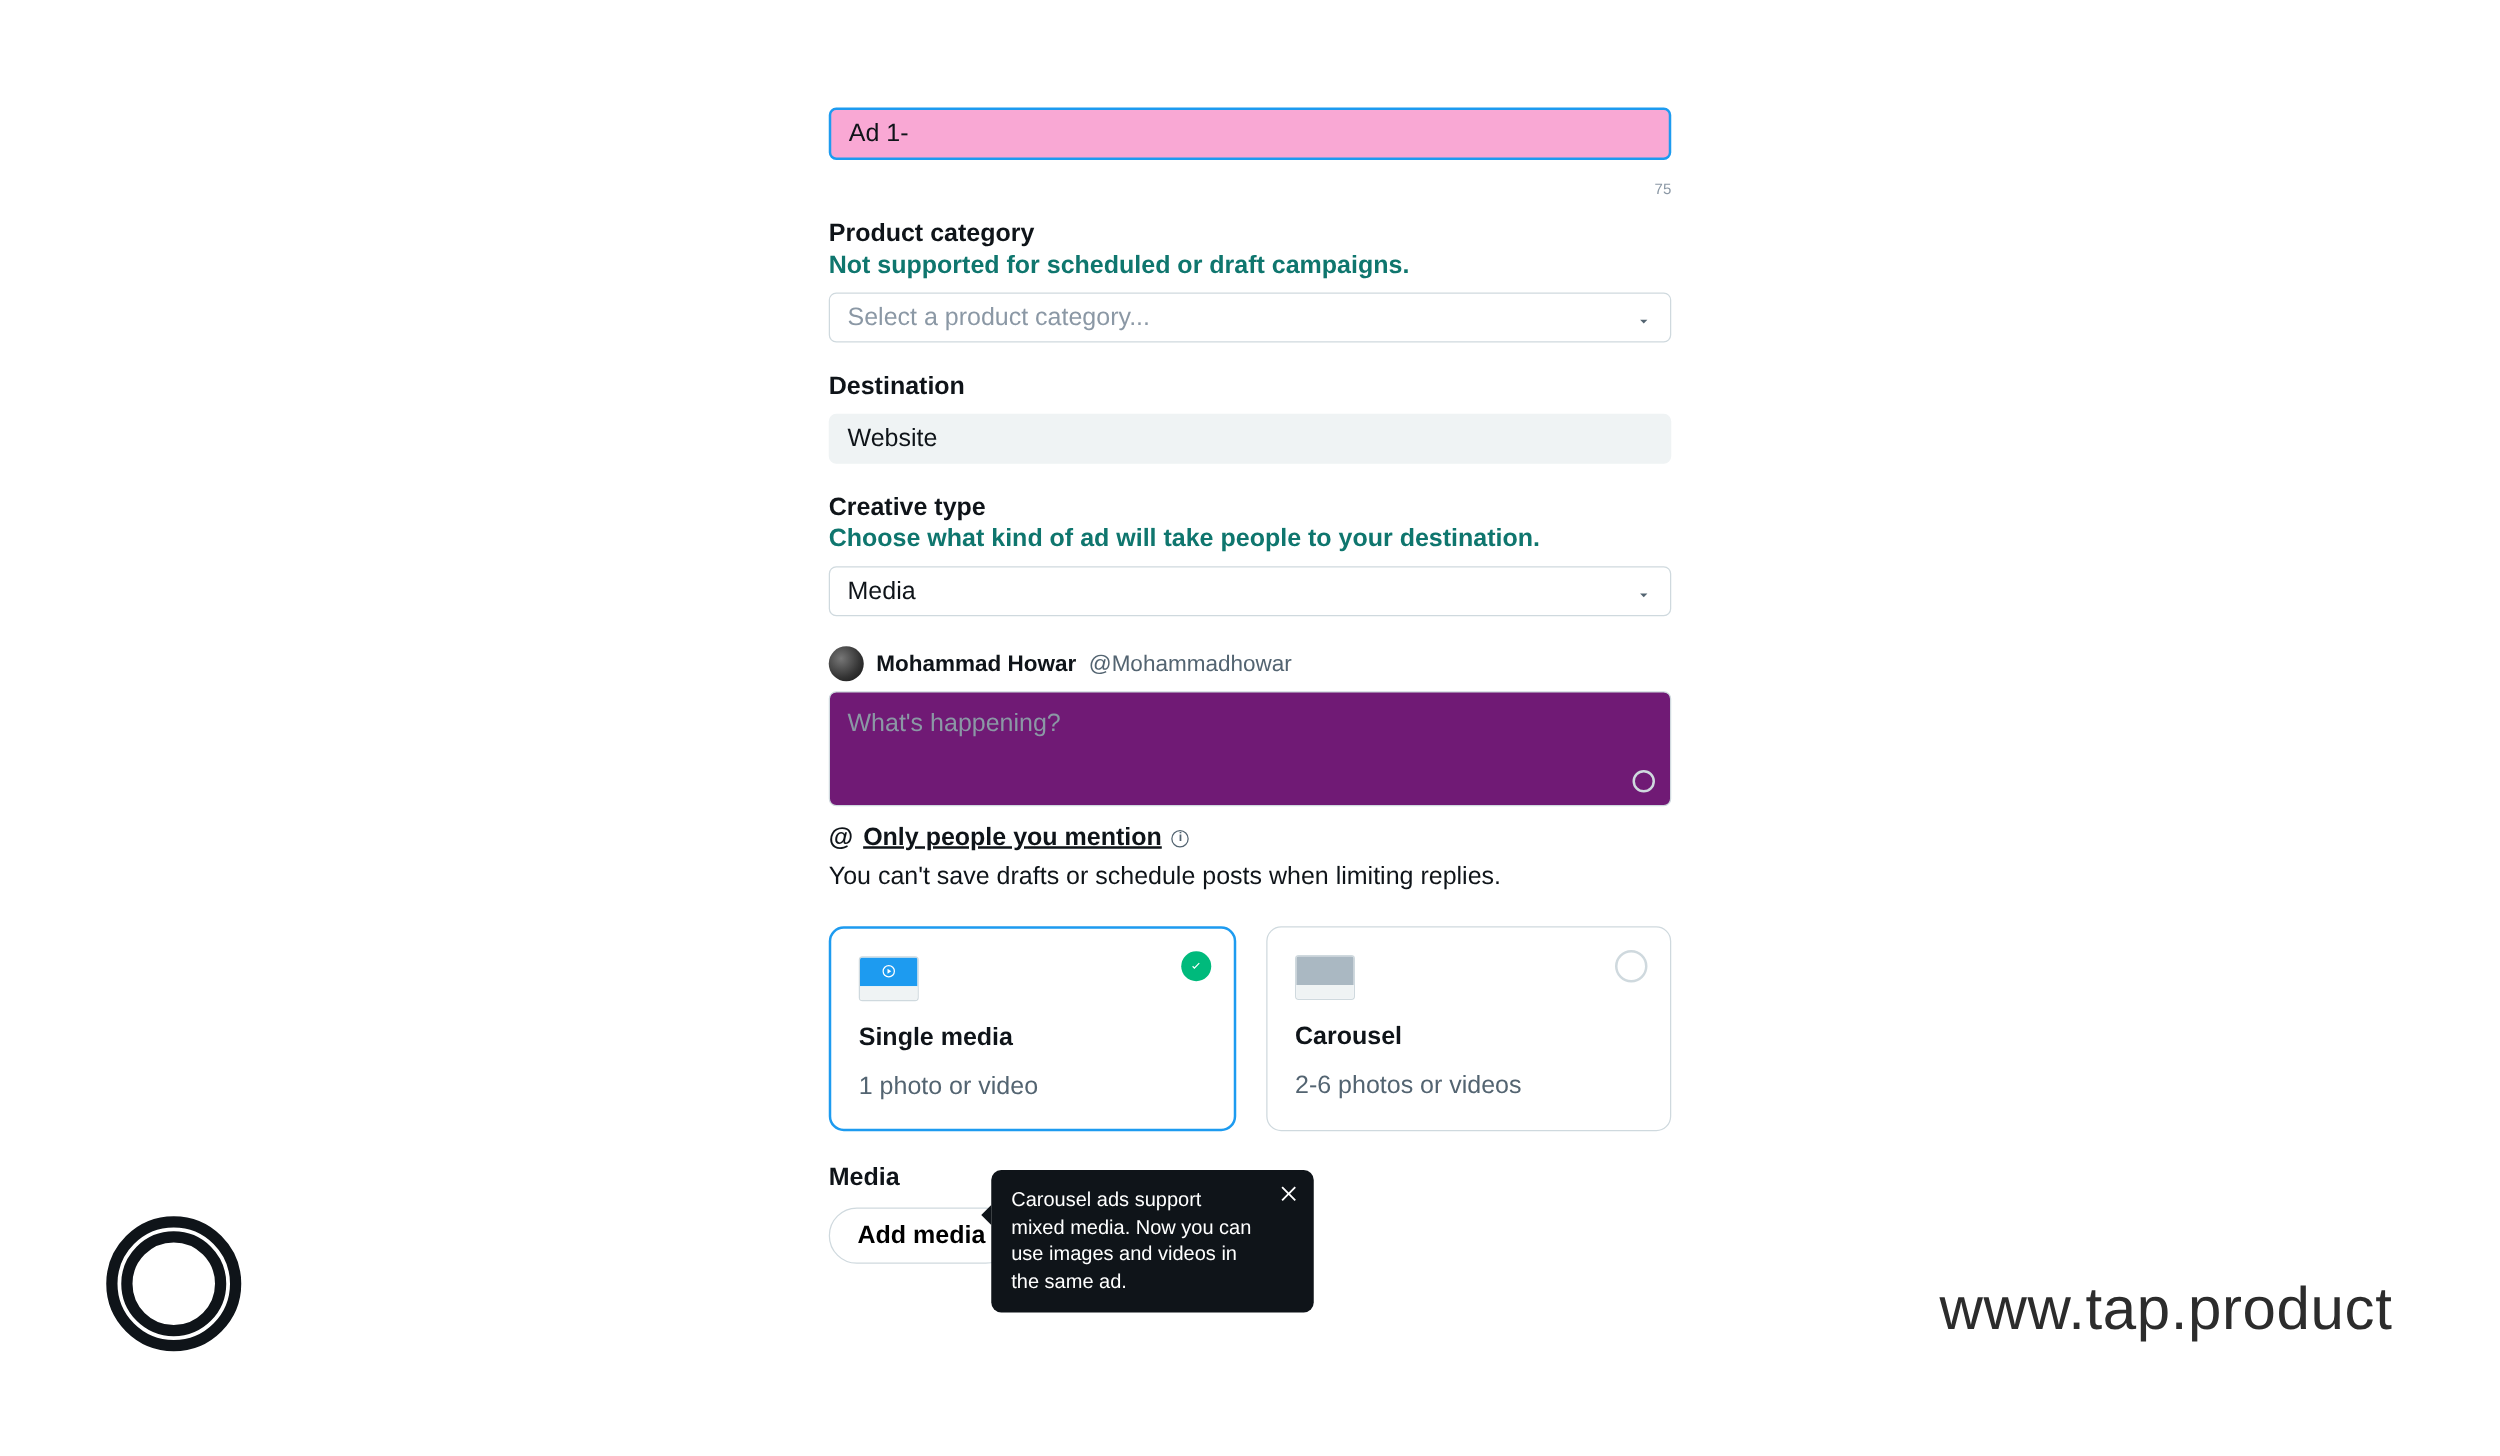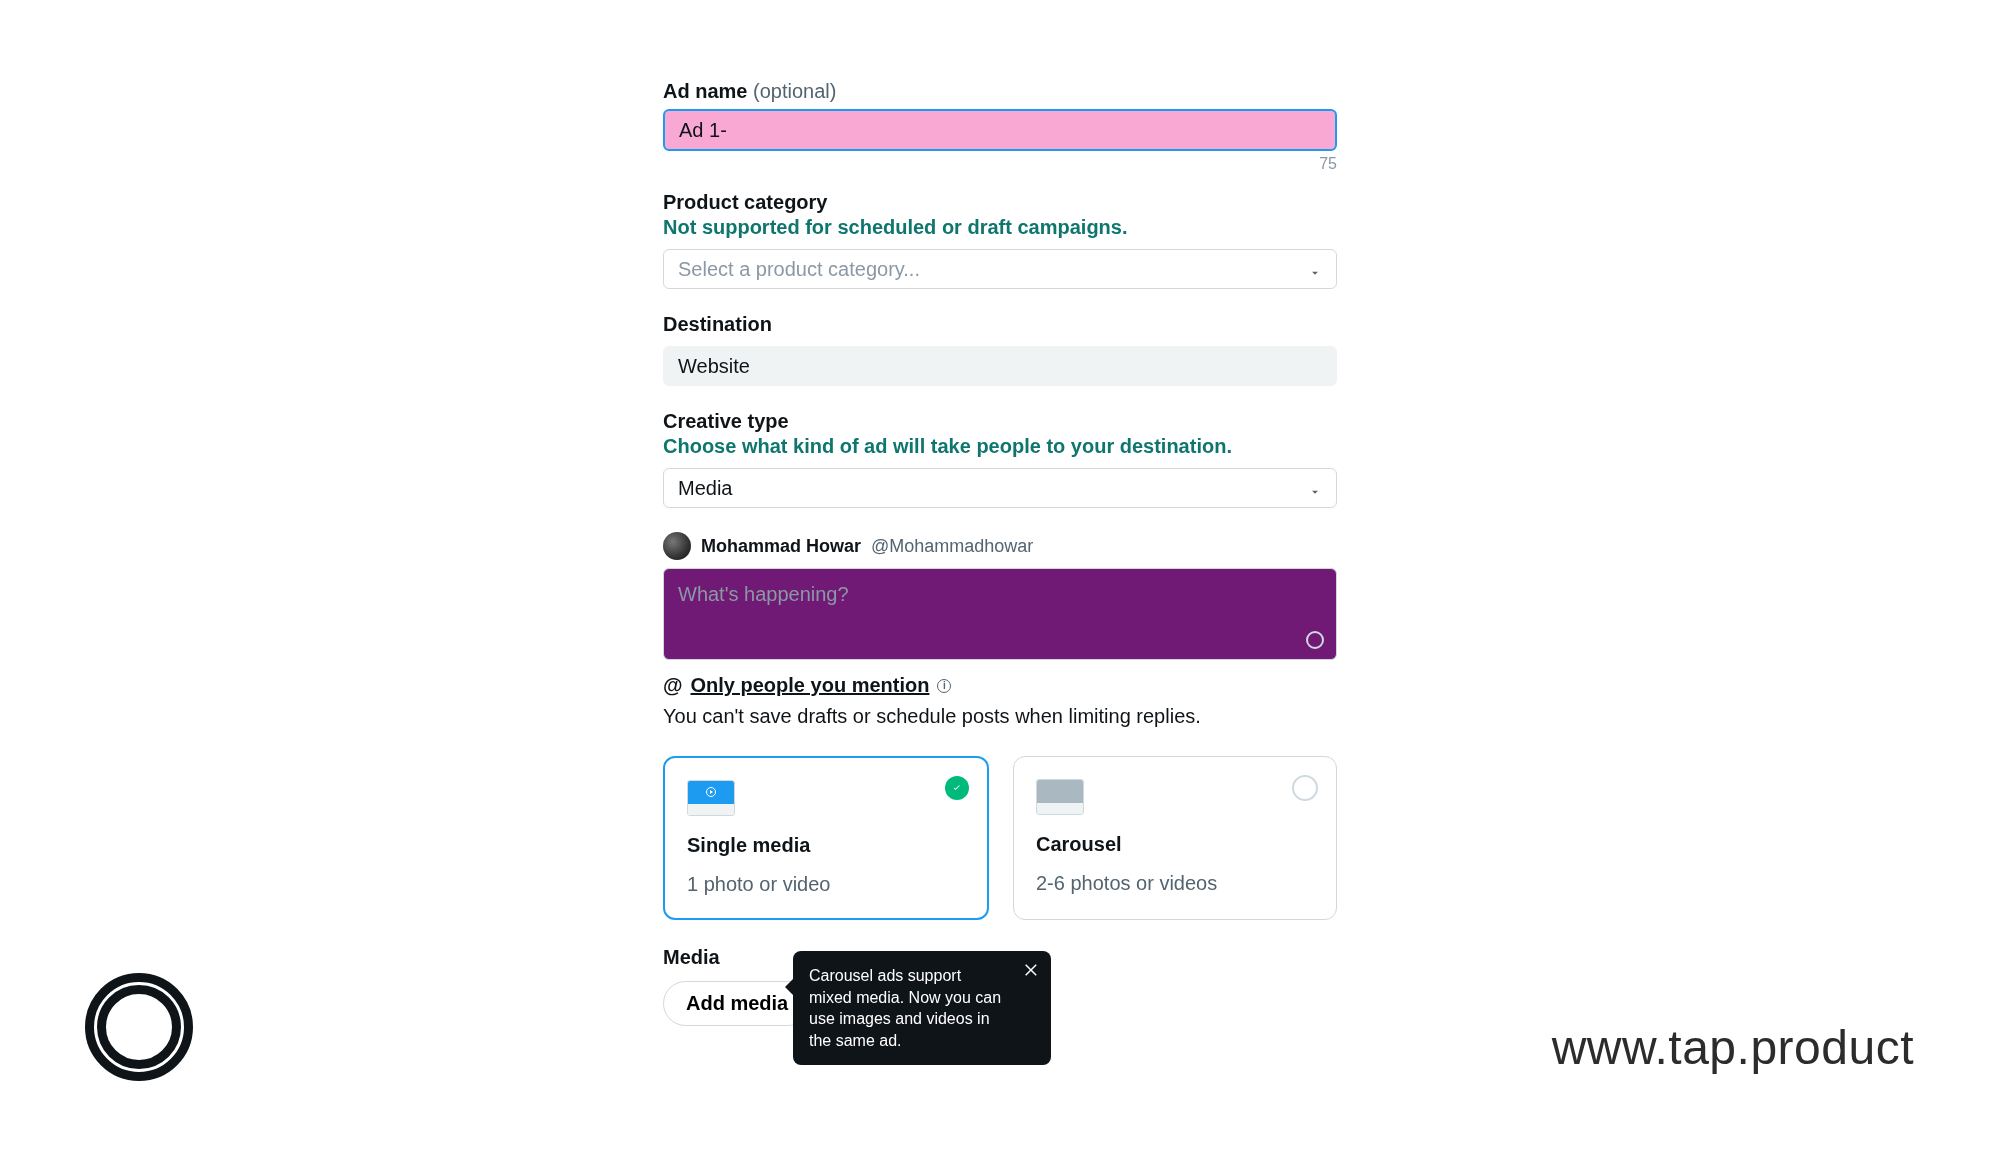--- a/index.html
+++ b/index.html
@@ -7,21 +7,21 @@
   .page { position: relative; width: 100%; height: 100%; }
   .form-wrap { position: absolute; left: 663px; top: 80px; width: 674px; }
   .field-label { font-size: 20px; font-weight: 700; color: #0f1419; }
   .field-label .optional { font-weight: 400; color: #536471; }
   .helper { font-size: 20px; color: #0f766e; margin-top: 2px; font-weight: bold; }
   .row { margin-bottom: 24px; }
   .input-text {
     width: 100%; height: 42px; padding: 0 14px; font-size: 20px;
     border: 2px solid #1d9bf0; border-radius: 6px; background: #f9a8d4; color: #0f1419;
   }
-  .counter { text-align: right; font-size: 16px; color: #8b98a5; margin-top: 4px; }
+  .counter { text-align: right; font-size: 12px; color: #8b98a5; margin-top: 16px; }
   .select-box {
     display: flex; align-items: center; justify-content: space-between;
     width: 100%; height: 40px; padding: 0 14px; border: 1px solid #cfd9de;
     border-radius: 6px; background: #fff; font-size: 20px; color: #8b98a5; cursor: pointer;
   }
   .select-box.filled { color: #0f1419; }
   .select-box.disabled { background: #eff3f4; color: #0f1419; border-color: #eff3f4; }
   .chev { width: 14px; height: 14px; }
   .chev svg { width: 100%; height: 100%; fill: #536471; }
   .user-row { display: flex; align-items: center; gap: 10px; margin: 18px 0 8px 0; }
@@ -98,24 +98,20 @@
     color: #2c2c2c; font-weight: 300;
   }
 </style>
 </head>
 <body>
 
 <div class="page">
   <div class="form-wrap">
 
     <div class="row">
-      <div class="field-label">
-        <span>Ad name</span>
-        <span class="optional">(optional)</span>
-      </div>
       <div style="height:6px"></div>
       <input class="input-text" value="Ad 1-" style="">
       <div class="counter">75</div>
     </div>
 
     <div class="row" style="margin-top:-6px;">
       <div class="field-label">Product category</div>
       <div class="helper">Not supported for scheduled or draft campaigns.</div>
       <div style="height:10px"></div>
       <div class="select-box">

